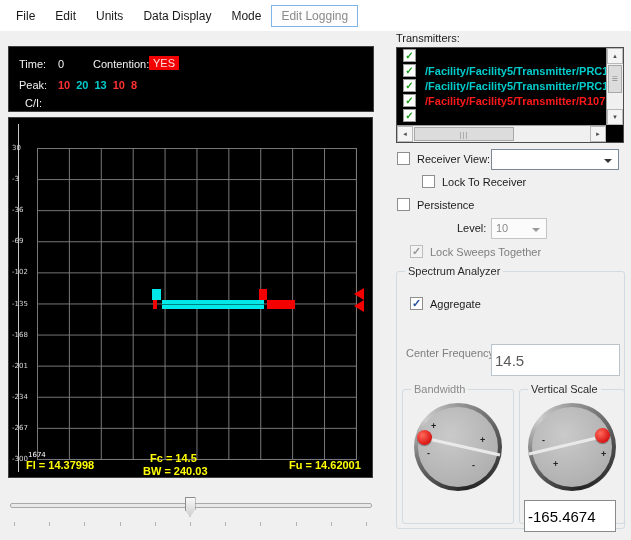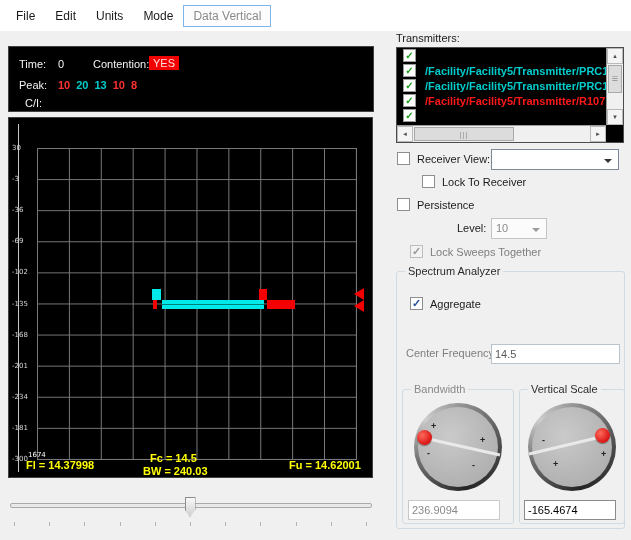--- a/index.html
+++ b/index.html
@@ -62,22 +62,22 @@
   .cb.disabled{background:#f3f3f3;border-color:#bdbdbd;color:#9a9a9a;}
   .cb.checked::after{content:"\2713";}
   
   .combo{position:absolute;height:21px;background:#fff;border:1px solid #7c8797;box-sizing:border-box;}
   .combo .cval{position:absolute;left:4px;top:3px;font-size:11px;color:#1a1a1a;}
   .combo .carrow{position:absolute;right:6px;top:9px;width:0;height:0;
                  border-left:4px solid transparent;border-right:4px solid transparent;border-top:4px solid #333;}
   .combo.disabled{background:#fbfbfb;border-color:#c4c4c4;}
   .combo.disabled .cval{color:#8a8a8a;}
   .combo.disabled .carrow{border-top-color:#9a9a9a;}
-  .valuebox{position:absolute;height:20px;border:1px solid #8a8a8a;background:#fff;box-sizing:border-box;
-            font-family:"Liberation Sans",sans-serif;font-size:11px;padding:0 3px;color:#000;}
+  .valuebox{position:absolute;height:32px;border:1px solid #8a8a8a;background:#fff;box-sizing:border-box;
+            font-family:"Liberation Sans",sans-serif;font-size:15px;padding:0 3px;color:#000;}
   .valuebox.gray{color:#8a8a8a;border-color:#c9c9c9;}
   
   .group{position:absolute;border:1px solid #d0dbe2;border-radius:3px;box-sizing:border-box;}
   .gtitle{position:absolute;top:-7px;left:8px;background:#f0f0f0;padding:0 3px;font-size:11px;color:#2b2b2b;white-space:nowrap;}
   .gtitle.gray{color:#8a8a8a;}
   
   .knob{position:absolute;width:88px;height:88px;border-radius:50%;
         background:conic-gradient(from 0deg,#979797 0deg,#4a4a4a 90deg,#242424 170deg,#6f6f6f 250deg,#cdcdcd 310deg,#979797 360deg);}
   .knob::before{content:"";position:absolute;left:4px;top:4px;right:4px;bottom:4px;border-radius:50%;
         background:radial-gradient(circle at 40% 35%,#cacaca,#aeaeae 80%);}
@@ -89,22 +89,23 @@
 </style>
 </head>
 <body>
 
 <div class="app">
 
   <div class="menubar" id="menu-items">
       <span class="mitem">File</span>
       <span class="mitem">Edit</span>
       <span class="mitem">Units</span>
+      <span class="mitem">Data Display</span>
       <span class="mitem">Mode</span>
-      <span class="mitem focused">Data Vertical</span>
+      <span class="mitem focused">Edit Logging</span>
     </div>
 
   <div class="panel status">
     <span class="st" style="left:10px;top:11px">Time:</span>
     <span class="st" style="left:49px;top:11px">0</span>
     <span class="st" style="left:84px;top:11px">Contention:</span>
     <span class="st badge" style="left:140px;top:9px">YES</span>
     <span class="st" style="left:10px;top:32px">Peak:</span>
     <span class="st" style="left:49px;top:32px" id="peak-values"><span class="pk" style="color: rgb(255, 48, 48);">10</span><span class="pk" style="color: rgb(0, 204, 204);">20</span><span class="pk" style="color: rgb(0, 204, 204);">13</span><span class="pk" style="color: rgb(255, 48, 48);">10</span><span class="pk" style="color: rgb(255, 48, 48);">8</span></span>
     <span class="st" style="left:16px;top:50px">C/I:</span>
@@ -116,21 +117,21 @@
     <div id="y-ticks">
         <span class="ytick" style="left: 3px; top: 26px;">30</span>
         <span class="ytick" style="left: 3px; top: 57.1px;">-3</span>
         <span class="ytick" style="left: 3px; top: 88.2px;">-36</span>
         <span class="ytick" style="left: 3px; top: 119.3px;">-69</span>
         <span class="ytick" style="left: 3px; top: 150.4px;">-102</span>
         <span class="ytick" style="left: 3px; top: 181.5px;">-135</span>
         <span class="ytick" style="left: 3px; top: 212.6px;">-168</span>
         <span class="ytick" style="left: 3px; top: 243.7px;">-201</span>
         <span class="ytick" style="left: 3px; top: 274.8px;">-234</span>
-        <span class="ytick" style="left: 3px; top: 305.9px;">-181</span>
+        <span class="ytick" style="left: 3px; top: 305.9px;">-267</span>
         <span class="ytick" style="left: 3px; top: 337px;">-300</span>
       </div>
     <div id="plot-layer">
         <div class="sig" style="left: 143px; top: 171px; width: 9px; height: 11px; background: rgb(0, 232, 232);"></div>
         <div class="sig" style="left: 144px; top: 182px; width: 4px; height: 9px; background: rgb(243, 0, 0);"></div>
         <div class="sig" style="left: 153px; top: 182px; width: 102px; height: 9px; background: rgb(0, 232, 232);">
           <div class="sigstripe"></div>
         </div>
         <div class="sig" style="left: 250px; top: 171px; width: 8px; height: 11px; background: rgb(243, 0, 0);"></div>
         <div class="sig" style="left: 258px; top: 182px; width: 28px; height: 9px; background: rgb(243, 0, 0);"></div>
@@ -235,21 +236,20 @@
           <line x1="10" y1="35" x2="86" y2="52"></line>
         </svg>
       <div class="reddot" style="left:3px;top:27px"></div>
       <div id="marks-bw">
           <span class="kmark" style="left: 17px; top: 19px;">+</span>
           <span class="kmark" style="left: 13px; top: 46px;">-</span>
           <span class="kmark" style="left: 66px; top: 33px;">+</span>
           <span class="kmark" style="left: 58px; top: 58px;">-</span>
         </div>
     </div>
-    <input class="valuebox gray" style="left: 5px; top: 110px; width: 92px;" readonly="" value="236.9094">
   </div>
 
   <div class="group" style="left:519px;top:389px;width:106px;height:135px">
     <span class="gtitle">Vertical Scale</span>
     <div class="knob" style="left:8px;top:13px">
       <svg class="needle" viewBox="0 0 88 88">
           <line x1="1" y1="51" x2="77" y2="33"></line>
         </svg>
       <div class="reddot" style="left:67px;top:25px"></div>
       <div id="marks-vs">

